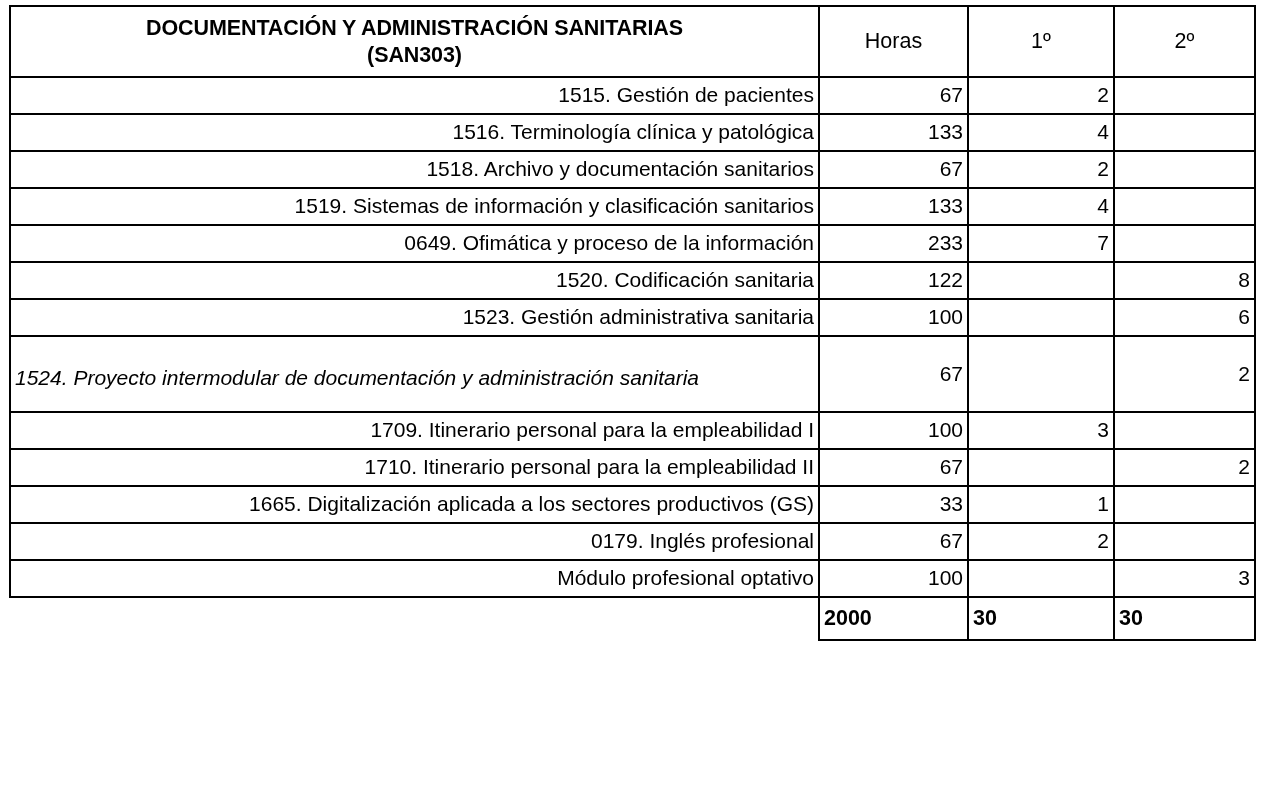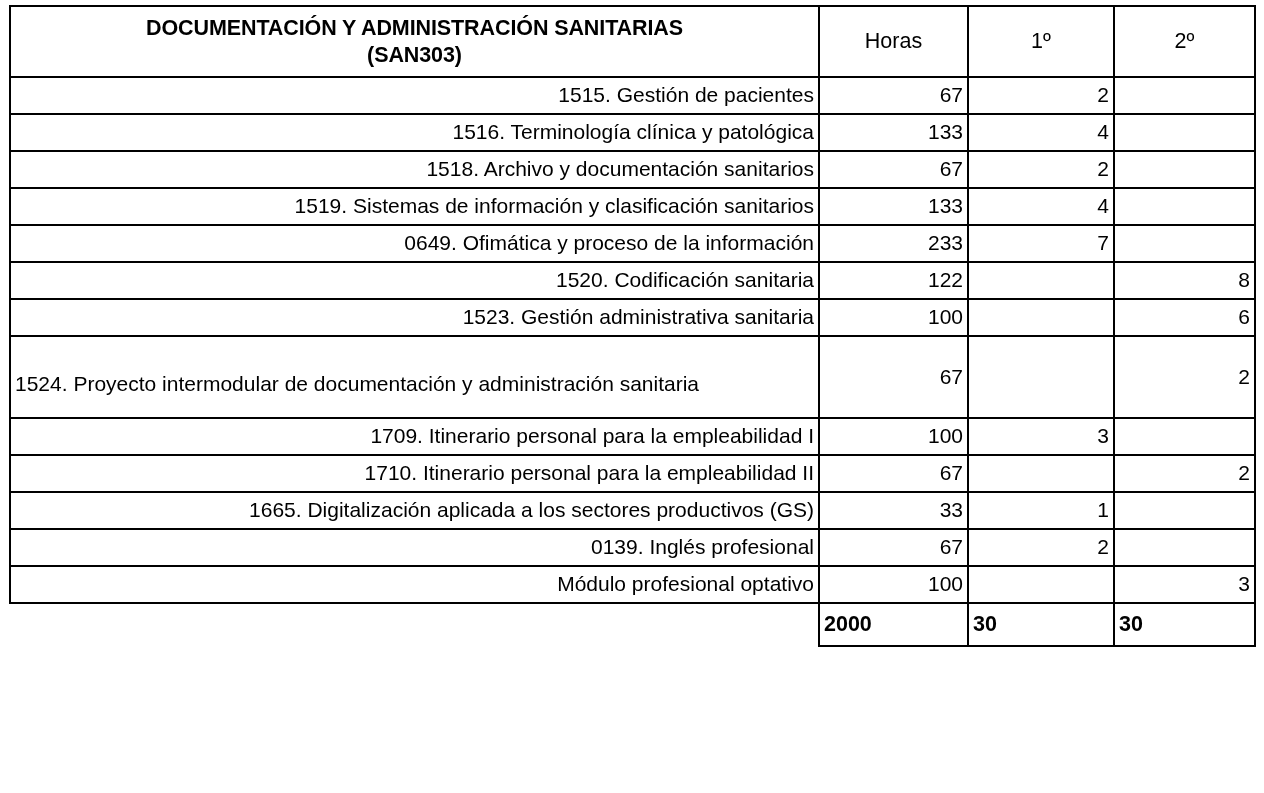--- a/index.html
+++ b/index.html
@@ -74,23 +74,24 @@
   td.name-cell {
     text-align: right;
     padding-left: 6px;
     white-space: nowrap;
   }
   td.name-cell.justified {
     white-space: normal;
     text-align: justify;
     text-align-last: left;
     height: 62px;
-    padding-top: 16px;
+    padding-top: 10px;
     padding-bottom: 2px;
     line-height: 1.32;
+    font-style: italic;
   }
   td.num-cell {
     text-align: right;
   }
 
   
   tr.totals-row td.totals-spacer {
     border: none;
     background: transparent;
   }
@@ -185,21 +186,21 @@
           <td class="num-cell"></td>
           <td class="num-cell">2</td>
         </tr>
         <tr class="module-row">
           <td class="name-cell">1665. Digitalización aplicada a los sectores productivos (GS)</td>
           <td class="num-cell">33</td>
           <td class="num-cell">1</td>
           <td class="num-cell"></td>
         </tr>
         <tr class="module-row">
-          <td class="name-cell">0139. Inglés profesional</td>
+          <td class="name-cell">0179. Inglés profesional</td>
           <td class="num-cell">67</td>
           <td class="num-cell">2</td>
           <td class="num-cell"></td>
         </tr>
         <tr class="module-row">
           <td class="name-cell">Módulo profesional optativo</td>
           <td class="num-cell">100</td>
           <td class="num-cell"></td>
           <td class="num-cell">3</td>
         </tr>

